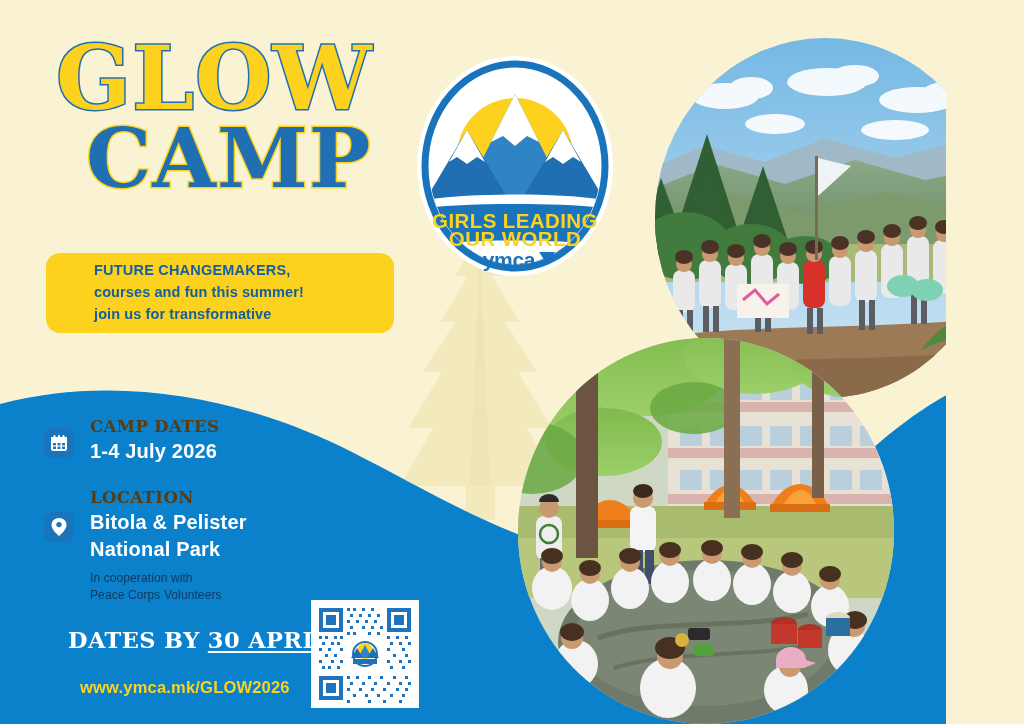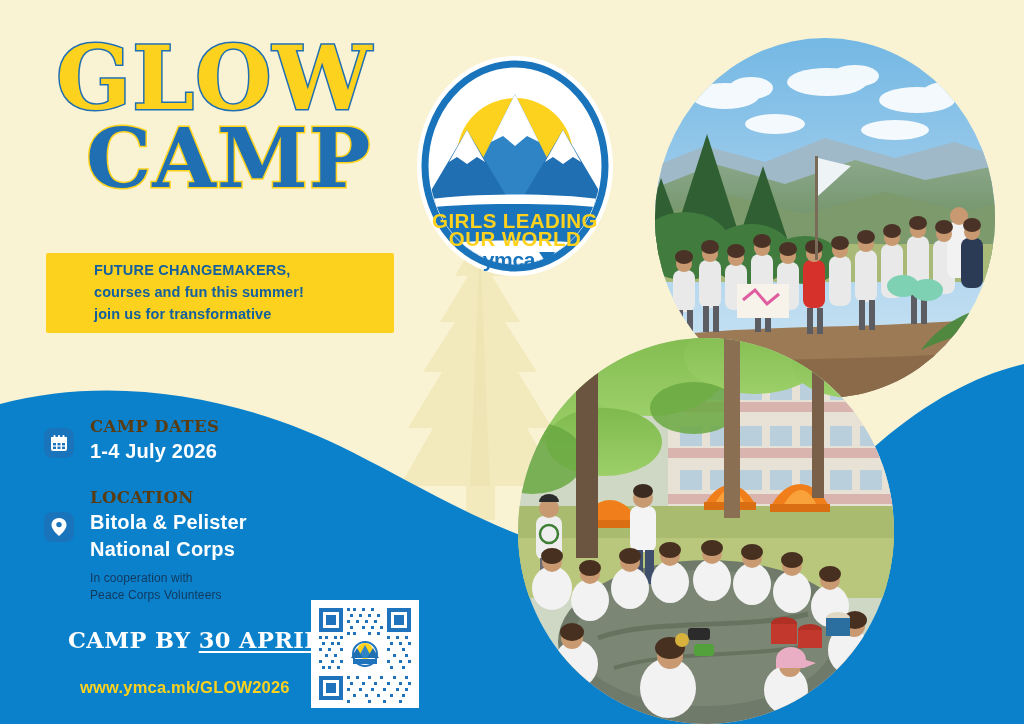--- a/index.html
+++ b/index.html
@@ -5,21 +5,21 @@
 <style>
   html,body{margin:0;padding:0;}
   body{
     width:1024px;height:724px;
     background:#faf3d3;
     font-family:"Liberation Sans", sans-serif;
     overflow:hidden;
   }
   #poster{
     position:relative;
-    width:1024px;height:724px;
+    width:946px;height:724px;
     background:#faf3d3;
     overflow:hidden;
     text-decoration:underline;
   }
   .bg-svg{position:absolute;left:0;top:0;width:1024px;height:724px;}
 
   
   #title-block{
     position:absolute;left:56px;top:38px;width:400px;
     font-family:"DejaVu Serif","Liberation Serif",serif;
@@ -37,21 +37,21 @@
     font-size:82px;color:#1f6fb2;
     -webkit-text-stroke:3px #fdd21e;
     paint-order:stroke fill;
     display:block;margin-left:30px;margin-top:2px;
   }
 
   
   #callout{
     position:absolute;left:46px;top:253px;
     width:348px;height:80px;
-    background:#fdd21e;border-radius:2px;
+    background:#fdd21e;border-radius:14px;
     display:flex;align-items:center;
   }
   #callout-text{
     color:#14609f;font-weight:bold;font-size:14.5px;
     line-height:1.5;padding-left:48px;letter-spacing:0.1px;
   }
   #callout-text .l1{letter-spacing:0.2px;}
 
   
   #logo-badge{position:absolute;left:411px;top:52px;width:208px;height:228px;}
@@ -501,32 +501,32 @@
     <div class="info-row">
       <div class="info-icon">
         <svg width="16" height="18" viewBox="0 0 16 18" xmlns="http://www.w3.org/2000/svg">
           <path d="M8 0 C 3.6 0, 0.5 3.2, 0.5 7 C 0.5 12, 8 18, 8 18 C 8 18, 15.5 12, 15.5 7 C 15.5 3.2, 12.4 0, 8 0 Z" fill="#ffffff"></path>
           <circle cx="8" cy="6.6" r="2.7" fill="#1a74bc"></circle>
         </svg>
       </div>
       <div class="info-text">
         <div class="info-label">LOCATION</div>
         <div class="info-value">Bitola &amp; Pelister</div>
-        <div class="info-value">National Corps</div>
+        <div class="info-value">National Park</div>
       </div>
     </div>
 
   </div>
 
   <div id="coop">
     <div>In cooperation with</div>
     <div>Peace Corps Volunteers</div>
   </div>
 
-  <div id="apply"><span>CAMP BY </span><span class="u">30 APRIL!</span></div>
+  <div id="apply"><span>DATES BY </span><span class="u">30 APRIL!</span></div>
 
   <div id="url">www.ymca.mk/GLOW2026</div>
 
   <div id="qr">
     <svg viewBox="0 0 108 108" width="108" height="108" xmlns="http://www.w3.org/2000/svg">
       <rect width="108" height="108" fill="#ffffff"></rect>
       <g fill="#1f73bd">
 
         <path d="M8 8 h24 v24 h-24 z M12 12 v16 h16 v-16 z M15 15 h10 v10 h-10 z"></path>
         <path d="M76 8 h24 v24 h-24 z M80 12 v16 h16 v-16 z M83 15 h10 v10 h-10 z"></path>

